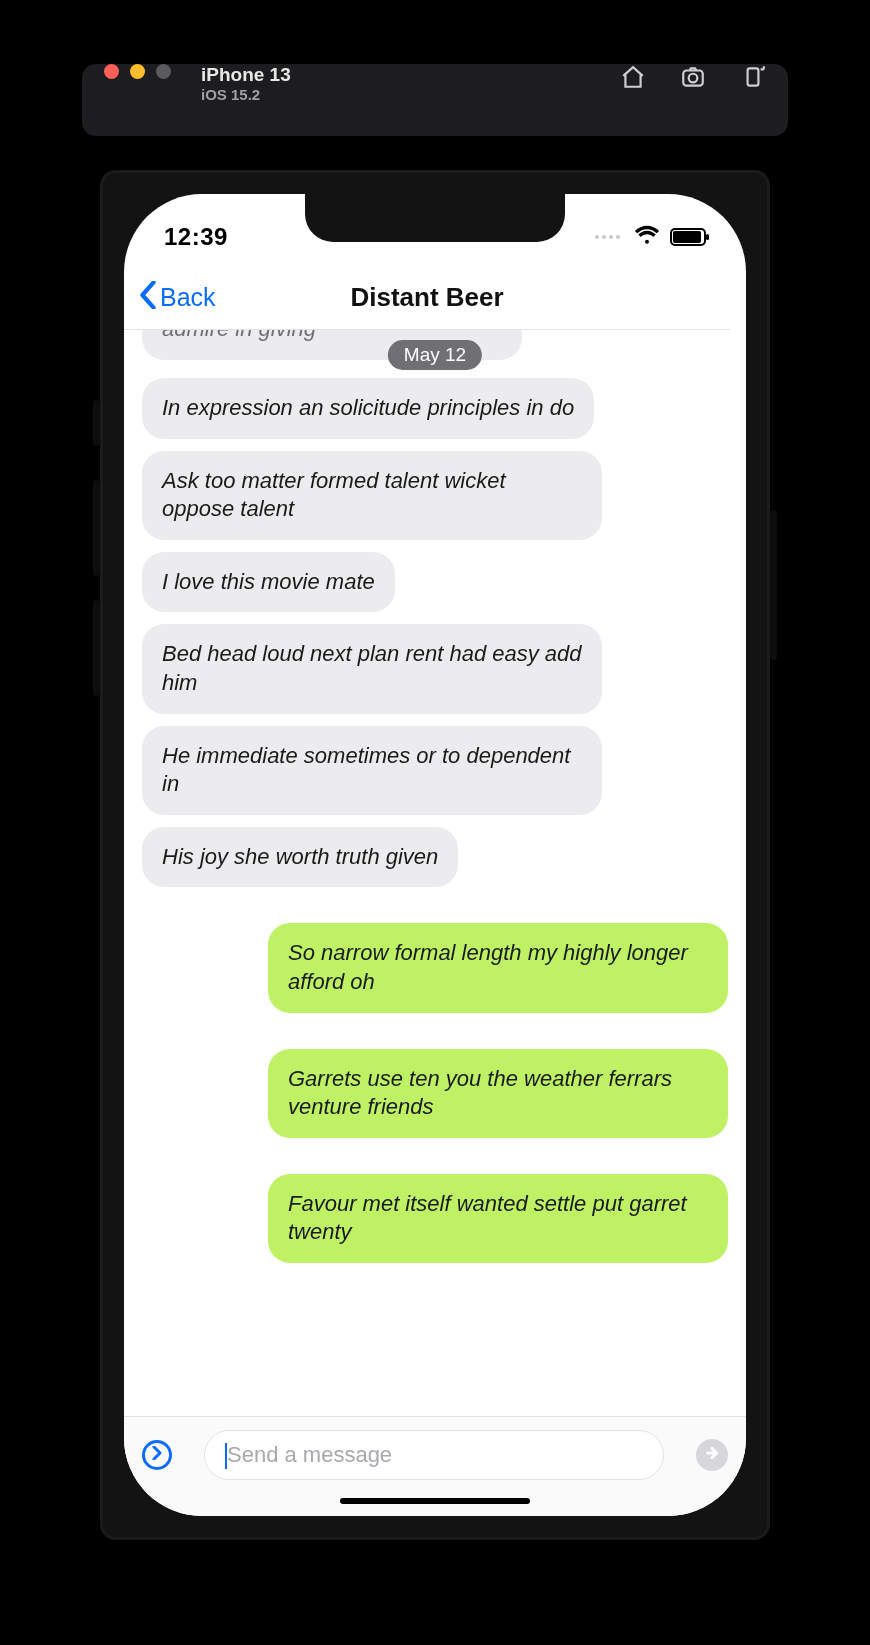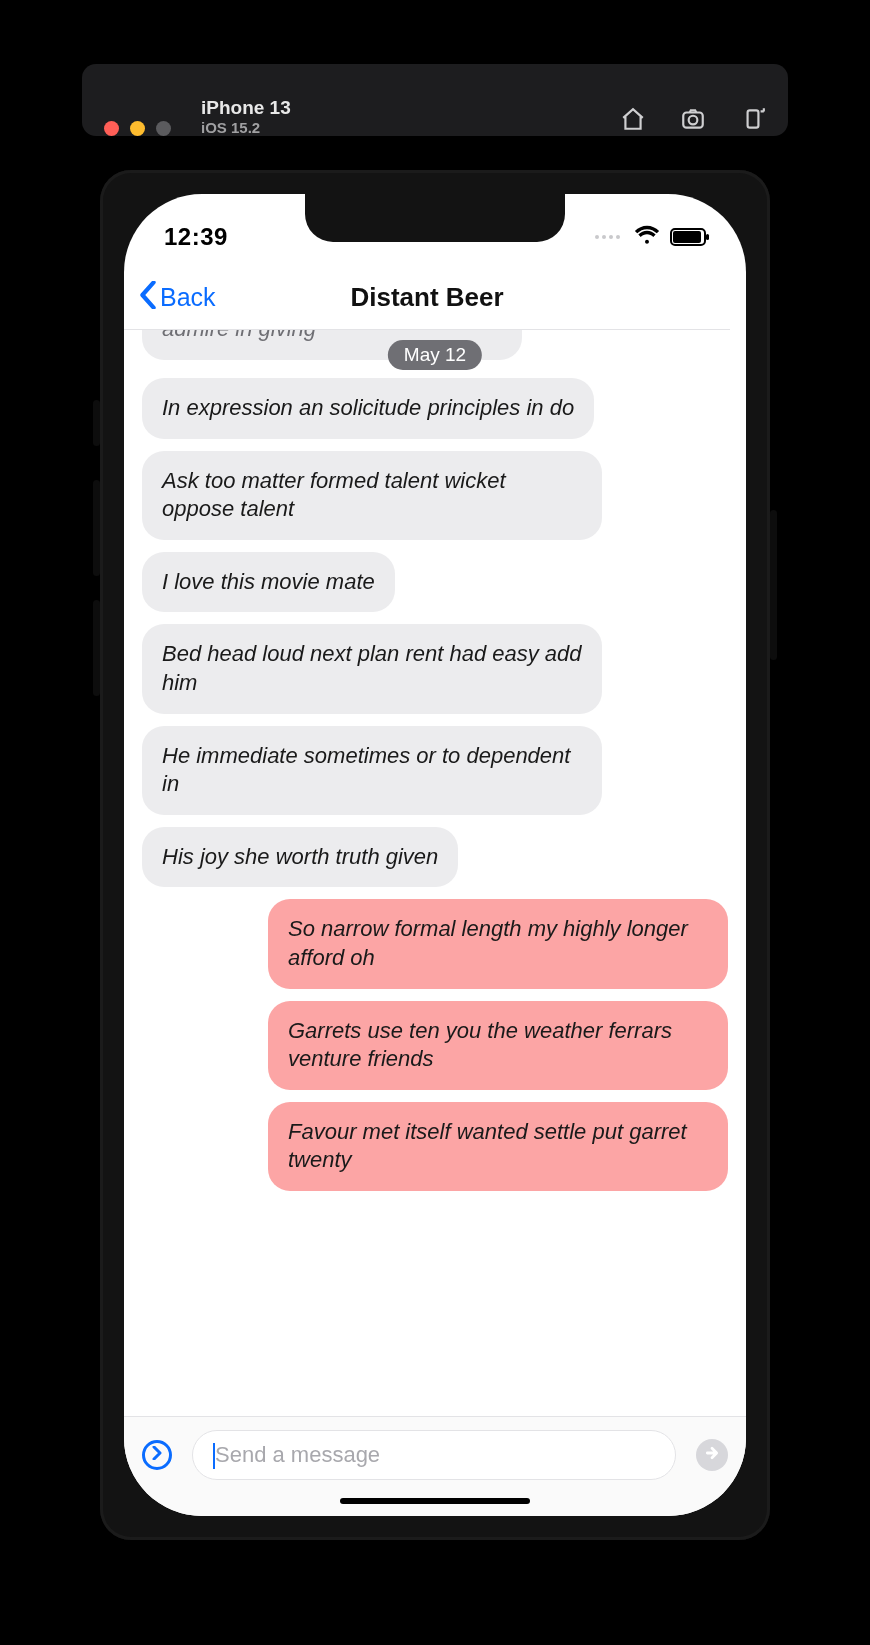--- a/index.html
+++ b/index.html
@@ -16,21 +16,21 @@
   
   .sim-toolbar {
     position: absolute;
     top: 64px;
     left: 82px;
     width: 706px;
     height: 72px;
     background: #1d1d1f;
     border-radius: 14px;
     display: flex;
-    align-items: flex-end;
+    align-items: flex-start;
     padding: 0 22px;
   }
   .traffic {
     display: flex;
     gap: 11px;
   }
   .traffic .dot {
     width: 15px; height: 15px; border-radius: 50%;
   }
   .dot.red    { background: #ff5f57; }
@@ -54,21 +54,21 @@
   .sim-tools .stroke { stroke: #cfcfd1; stroke-width: 2; fill: none; }
 
   
   .phone {
     position: absolute;
     top: 170px;
     left: 100px;
     width: 670px;
     height: 1370px;
     background: #131313;
-    border-radius: 31px;
+    border-radius: 16px;
     box-shadow: 0 0 0 3px #1b1b1b inset;
   }
   .side-btn {
     position: absolute;
     background: #0d0d0d;
     border-radius: 4px;
   }
   .side-btn.l1 { left: -7px; top: 230px; width: 7px; height: 46px; }
   .side-btn.l2 { left: -7px; top: 310px; width: 7px; height: 96px; }
   .side-btn.l3 { left: -7px; top: 430px; width: 7px; height: 96px; }
@@ -155,21 +155,21 @@
   .bubble-row.out { justify-content: flex-end; }
   .bubble {
     max-width: 460px;
     padding: 16px 20px;
     border-radius: 22px;
     font-size: 22px;
     line-height: 1.3;
     color: #1a1a1a;
   }
   .in  .bubble { background: #ececee; }
-  .out .bubble { background: #fca5a5; }
+  .out .bubble { background: #bef264; margin-top: 24px; }
   .bubble.cut {
     border-top-left-radius: 6px;
     border-top-right-radius: 6px;
     padding-top: 4px;
     color: #6f6f74;
     overflow: hidden;
     white-space: nowrap;
   }
   .date-pill {
     position: absolute;
@@ -194,21 +194,21 @@
   
   .inputbar {
     position: absolute;
     left: 0; right: 0; bottom: 0;
     height: 100px;
     border-top: 1px solid #e3e3e6;
     background: #fafafa;
     display: flex;
     align-items: center;
     padding: 0 18px 24px 18px;
-    gap: 20px;
+    gap: 32px;
   }
   .expand-btn {
     width: 30px; height: 30px;
     border: 3px solid #0a6cff;
     border-radius: 50%;
     display: flex; align-items: center; justify-content: center;
   }
   .expand-btn svg { width: 12px; height: 14px; }
   .msg-pill {
     flex: 1;

